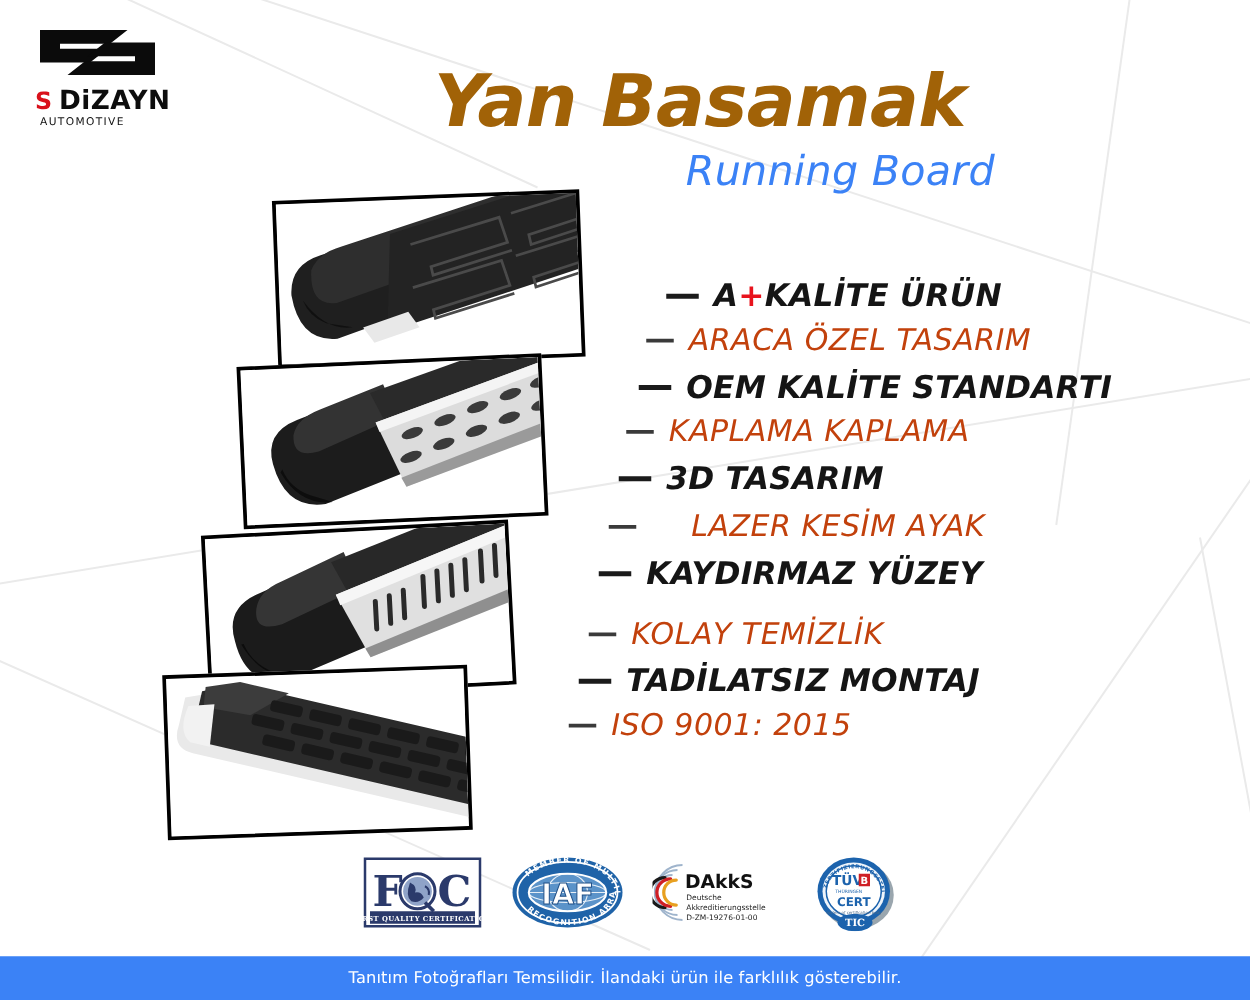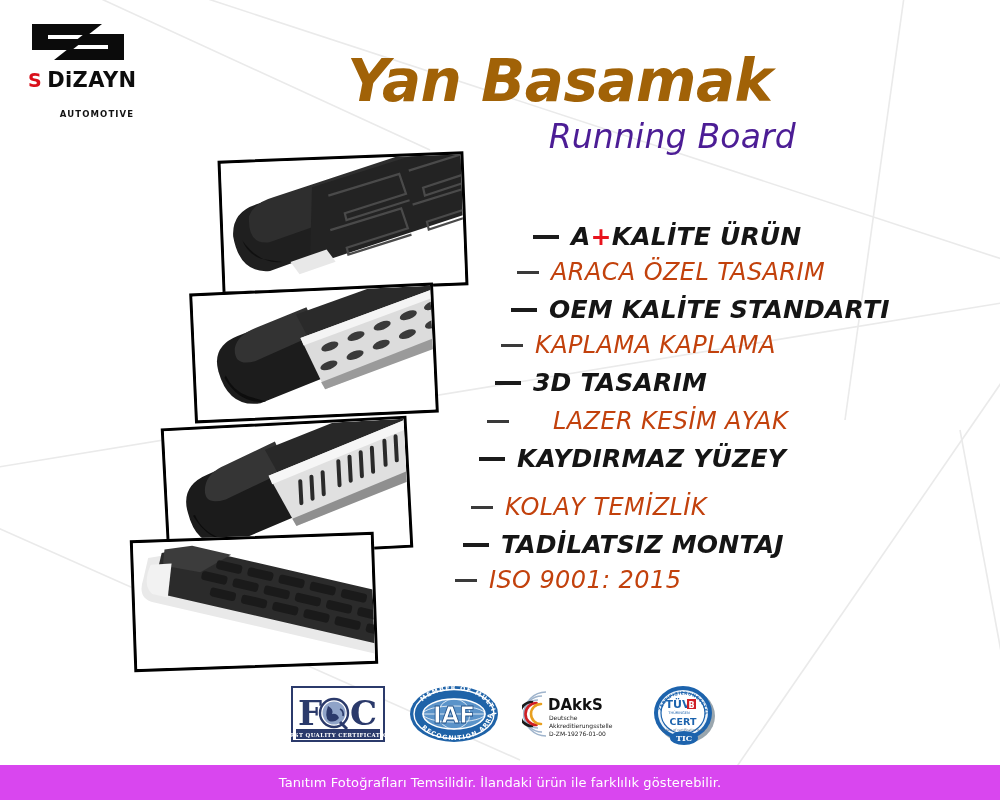--- a/index.html
+++ b/index.html
@@ -48,26 +48,25 @@
   #brand-logo .word-main {
     color: #0d0d0d;
     font-weight: 700;
     font-size: 21px;
     letter-spacing: 0.4px;
     margin-left: 6px;
     font-family: "DejaVu Sans", sans-serif;
   }
   #brand-logo .word-sub {
     color: #111111;
-    font-weight: 700;
+    font-weight: 400;
     font-size: 8.5px;
     letter-spacing: 1.1px;
-    text-align: center;
     width: 130px;
-    margin-top: 17px;
+    margin-top: 1px;
     margin-left: 6px;
     font-family: "DejaVu Sans", sans-serif;
   }
 
   
   #title-block {
     position: absolute;
     left: 300px; top: 52px;
     width: 520px;
     text-align: left;
@@ -81,21 +80,21 @@
     color: #a16207;
     letter-spacing: -0.5px;
     margin: 0;
     text-align: center;
   }
   #sub-title {
     font-family: "DejaVu Sans", sans-serif;
     font-style: italic;
     font-weight: 400;
     font-size: 33px;
-    color: #4c1d95;
+    color: #3b82f6;
     margin: 6px 0 0 0;
     text-align: right;
     padding-right: 24px;
     letter-spacing: 0.2px;
   }
 
   
   .photo-frame {
     position: absolute;
     border: 3px solid #000000;
@@ -158,21 +157,21 @@
     align-items: center;
     justify-content: space-between;
   }
   .cert-logo { position: relative; }
 
   
   #disclaimer-bar {
     position: absolute;
     left: 0; top: 765px;
     width: 1000px; height: 35px;
-    background: #d946ef;
+    background: #3b82f6;
     display: flex; align-items: center; justify-content: center;
   }
   #disclaimer-text {
     color: #ffffff;
     font-family: "DejaVu Sans", sans-serif;
     font-size: 13px;
     font-weight: 400;
     letter-spacing: 0.1px;
   }
 </style>

